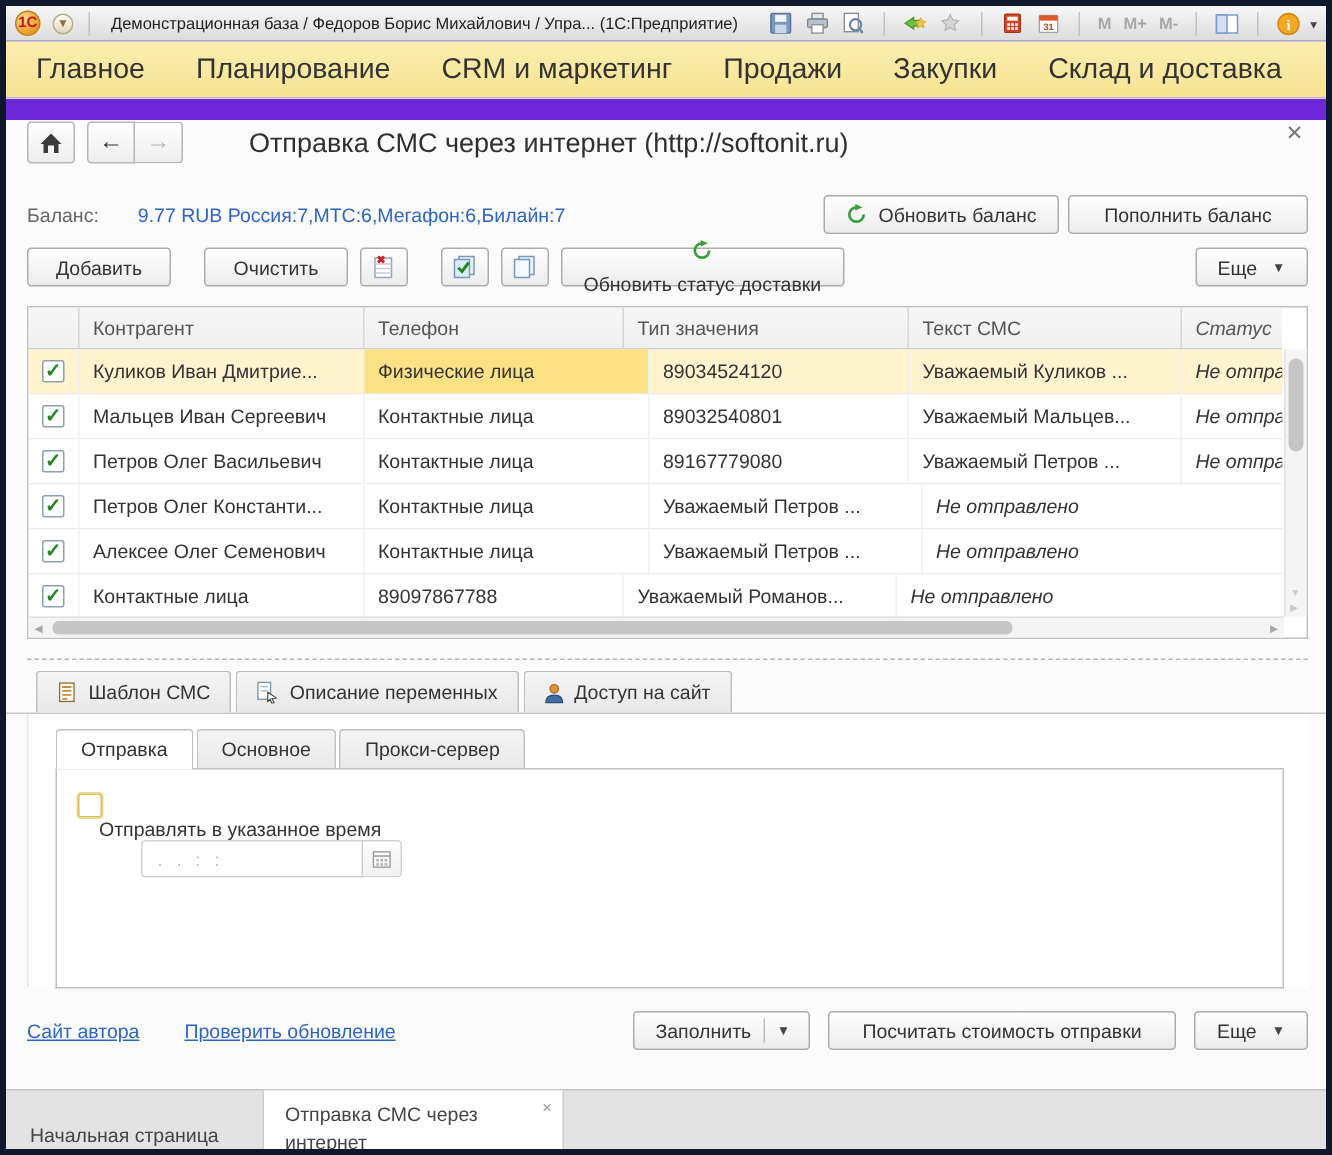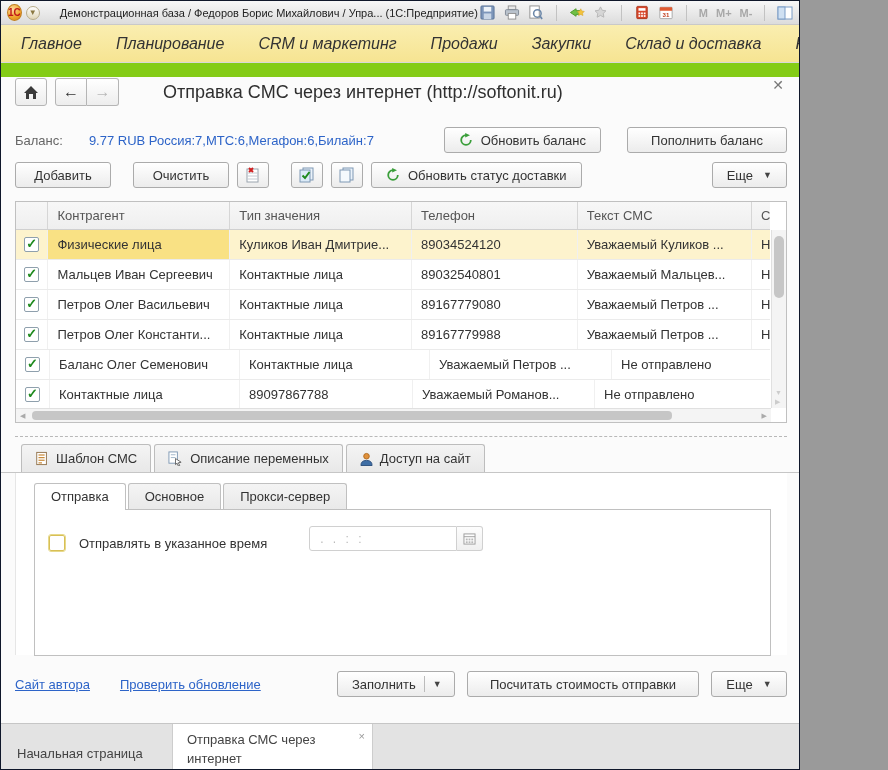--- a/index.html
+++ b/index.html
@@ -1,41 +1,41 @@
 <!DOCTYPE html>
 <html><head>
 <meta charset="utf-8">
 <style>
   * { box-sizing: border-box; }
   html,body { margin:0; padding:0; background:#9a9a9a; }
   body { font-family:"Liberation Sans", sans-serif; font-size:13px; color:#333; }
 
-  .window { position:relative; width:800px; height:770px; background:#84cc16;
-            border:1px solid #0f172a; overflow:hidden; }
+  .window { position:relative; width:888px; height:770px; background:#6d28d9;
+            border:4px solid #0f172a; overflow:hidden; }
 
   
   .titlebar { height:24px; background:linear-gradient(#f7f7f7,#dcdcdc);
               display:flex; align-items:center; padding:0 6px; border-bottom:1px solid #c9c9c9; }
   .tb-logo { width:17px; height:17px; border-radius:50%; background:radial-gradient(circle at 35% 30%, #ffd9a0, #f0a830 55%, #d88010);
              border:1px solid #c08020; color:#c01818; font-weight:bold; font-size:10px;
              display:flex; align-items:center; justify-content:center; }
   .tb-drop { width:22px; height:16px; margin-left:4px; display:flex; align-items:center; justify-content:center; }
   .tb-drop .circ { width:14px; height:14px; border-radius:50%; background:linear-gradient(#fff,#e0d6b8); border:1px solid #b9ad8a;
                    color:#8a7840; font-size:8px; line-height:12px; text-align:center; }
   .tb-sep { width:1px; height:16px; background:#c2c2c2; margin:0 6px; }
   .tb-title { font-size:11px; color:#222; margin-left:8px; white-space:nowrap; }
   .tb-icons { margin-left:auto; display:flex; align-items:center; gap:4px; }
   .tb-ic { width:20px; height:18px; display:flex; align-items:center; justify-content:center; border-radius:2px; }
   .tb-ic svg { display:block; }
   .tb-mem { font-size:11px; font-weight:bold; color:#a8a8a8; padding:0 2px; }
 
   
   .menubar { height:38px; background:linear-gradient(#faeeb0,#f6e492); border-bottom:1px solid #d8d8d8;
              display:flex; align-items:center; gap:34px; padding:0 20px; }
-  .menu-item { font-size:16px; color:#333; white-space:nowrap; cursor:default;font-style:italic; }
+  .menu-item { font-size:19px; color:#333; white-space:nowrap; cursor:default; }
 
   
   .content { height:646px; background:#fbfbfb; padding:0 12px 0 14px; position:relative; }
 
   .header-row { display:flex; align-items:center; margin-top:14px; height:30px; }
   .icon-btn { height:28px; border:1px solid #b5b5b5; border-radius:3px; background:linear-gradient(#ffffff,#ededed);
               display:flex; align-items:center; justify-content:center; }
   .home-btn { width:32px; }
   .navgroup { display:flex; margin-left:8px; }
   .nav-btn { width:32px; height:28px; border:1px solid #b5b5b5; background:linear-gradient(#ffffff,#ededed);
@@ -45,42 +45,42 @@
   .form-title { font-size:18px; color:#2f2f2f; margin-left:44px; white-space:nowrap; }
   .form-close { margin-left:auto; color:#777; font-size:14px; width:18px; text-align:center; align-self:flex-start; }
 
   .balance-row { display:flex; align-items:center; margin-top:20px; height:26px; }
   .balance-label { color:#666; }
   .balance-value { color:#2d64c8; font-weight:normal; margin-left:26px; white-space:nowrap; }
   .btn { height:26px; border:1px solid #ababab; border-radius:3px; background:linear-gradient(#ffffff,#ececec);
          display:inline-flex; align-items:center; justify-content:center; padding:0 14px; font-size:13px; color:#333;
          white-space:nowrap; }
   .balance-row .btn-refresh { margin-left:auto; gap:8px; }
-  .balance-row .btn-topup { margin-left:26px; width:160px; }
+  .balance-row .btn-topup { margin-left:6px; width:160px; }
 
   .toolbar { display:flex; align-items:center; margin-top:8px; height:28px; gap:8px; }
   .toolbar .btn-add, .toolbar .btn-clear { width:96px; }
   .toolbar .btn-clear { margin-left:14px; }
   .tool-ic { width:32px; height:26px; border:1px solid #ababab; border-radius:3px; background:linear-gradient(#ffffff,#ececec);
              display:flex; align-items:center; justify-content:center; }
   .gap-l { margin-left:14px; }
   .btn-more { margin-left:auto; gap:10px; }
   .caret { font-size:9px; color:#444; }
   .caret-split { border-left:1px solid #bbb; padding-left:8px; margin-left:4px; height:16px; display:flex; align-items:center; }
 
   
   .table { margin-top:12px; border:1px solid #c0c0c0; background:#fff; position:relative; height:222px; }
   .tbody-wrap { margin-right:16px; overflow:hidden; }
   .thead { display:flex; height:28px; background:linear-gradient(#f7f7f7,#efefef); border-bottom:1px solid #d0d0d0; color:#555; }
   .th { padding:0 9px; line-height:27px; border-right:1px solid #d6d6d6; overflow:hidden; white-space:nowrap; }
   .tr { display:flex; height:30px; border-bottom:1px solid #ebebeb; background:#fff; }
   .td { padding:0 9px; line-height:29px; border-right:1px solid #f0f0f0; overflow:hidden; white-space:nowrap; color:#333; }
   .c-check { width:34px; display:flex; align-items:center; justify-content:center; padding:0; }
   .c-contr { width:190px; } .c-type { width:190px; } .c-phone { width:173px; } .c-text { width:182px; }
-  .c-status { flex:1; border-right:none; }
+  .c-status { flex:1; border-right:none;font-style:italic; }
   .tr.selected { background:#fdf3cd; }
   .tr.selected .td.cell-active { background:#f9e184; }
   .cb { width:15px; height:15px; border:1px solid #8fa0ad; background:#fff; border-radius:2px;
         display:flex; align-items:center; justify-content:center; }
   .cb .tick { color:#1e8a1e; font-weight:bold; font-size:13px; line-height:1; transform:translateY(-1px); }
   .vscroll { position:absolute; top:28px; right:0; bottom:14px; width:15px; background:#f4f4f4; border-left:1px solid #e0e0e0; }
   .vthumb { position:absolute; top:6px; left:2px; width:10px; height:62px; background:#c6c6c6; border-radius:5px; }
   .varrow { position:absolute; left:3px; font-size:7px; color:#cccccc; }
   .hscroll { position:absolute; left:0; right:15px; bottom:0; height:14px; background:#f4f4f4; border-top:1px solid #e0e0e0; }
   .hthumb { position:absolute; top:2px; left:16px; width:640px; height:9px; background:#c6c6c6; border-radius:4px; }
@@ -98,21 +98,21 @@
   .tab.active { background:#fff; height:29px; z-index:2; }
 
   
   .panel { background:#fff; border-left:1px solid #e6e6e6; height:182px; padding:10px 16px 0 18px; }
   .inner-tabs { display:flex; position:relative; height:27px; }
   .inner-tabs::after { content:""; position:absolute; left:0; right:0; bottom:0; border-bottom:1px solid #c0c0c0; }
   .itab { padding:0 16px; line-height:25px; border:1px solid #c0c0c0; border-bottom:none; margin-right:2px;
           background:linear-gradient(#f4f4f4,#e9e9e9); border-radius:3px 3px 0 0; color:#333; height:26px; z-index:1; }
   .itab.active { background:#fff; height:27px; z-index:2; }
   .itab-panel { border:1px solid #c0c0c0; border-top:none; height:146px; background:#fff; padding:16px 14px; }
-  .send-time-row { display:flex; align-items:flex-end; }
+  .send-time-row { display:flex; align-items:flex-start;flex-direction:column; }
   .cb-empty { width:16px; height:16px; border:1px solid #d8bf56; outline:1px solid #e7d98a; background:#fff; border-radius:2px; }
   .send-time-label { margin-left:14px; color:#333; }
   .dt-group { display:flex; margin-left:42px; }
   .dt-field { width:148px; height:25px; border:1px solid #d0d0d0; border-radius:3px 0 0 3px; background:#fff;
               color:#b9b9b9; font-size:12px; letter-spacing:3px; padding:0 10px; line-height:24px; }
   .dt-cal { width:26px; height:25px; border:1px solid #d0d0d0; border-left:none; border-radius:0 3px 3px 0;
             background:linear-gradient(#fdfdfd,#f0f0f0); display:flex; align-items:center; justify-content:center; }
 
   
   .footer { display:flex; align-items:center; margin-top:15px; height:28px; }
@@ -285,52 +285,52 @@
             <rect x="1" y="3" width="10" height="12" fill="#dcebf8" stroke="#7e98b4"></rect>
             <path d="M3.5 8.5 L6 11 L10.5 5" fill="none" stroke="#1e8a1e" stroke-width="2"></path>
           </svg>
       </div>
       <div class="tool-ic">
         <svg width="17" height="16" viewBox="0 0 17 16">
             <rect x="4" y="1" width="10" height="12" fill="#eaf2fa" stroke="#7e98b4"></rect>
             <rect x="1" y="3" width="10" height="12" fill="#f4f9fd" stroke="#7e98b4"></rect>
           </svg>
       </div>
-      <div class="btn" style="gap:8px;">
+      <div class="btn" style="gap:8px;flex-direction:column;">
         <svg width="14" height="14" viewBox="0 0 14 14">
             <path d="M7 2.2 A4.8 4.8 0 1 0 11.8 7" fill="none" stroke="#3a9e3a" stroke-width="1.8"></path>
             <path d="M6.2 0 L11 2.2 L6.2 4.4 Z" fill="#3a9e3a"></path>
           </svg>
         <span>Обновить статус доставки</span>
       </div>
       <div class="btn btn-more">
         <span>Еще</span>
         <span class="caret">▼</span>
       </div>
     </div>
 
     <div class="table">
       <div class="tbody-wrap">
         <div class="thead">
           <div class="th c-check"></div>
           <div class="th c-contr">Контрагент</div>
+          <div class="th c-phone">Телефон</div>
           <div class="th c-type">Тип значения</div>
-          <div class="th c-phone">Телефон</div>
           <div class="th c-text">Текст СМС</div>
           <div class="th c-status">Статус</div>
         </div>
 
         <div class="tr selected">
           <div class="td c-check">
               <span class="cb">
                 <span class="tick">✓</span>
               </span>
             </div>
+          <div class="td c-contr">Куликов Иван Дмитрие...</div>
           <div class="td c-type cell-active">Физические лица</div>
-          <div class="td c-contr">Куликов Иван Дмитрие...</div>
           <div class="td c-phone">89034524120</div>
           <div class="td c-text">Уважаемый Куликов ...</div>
           <div class="td c-status">Не отправлено</div>
         </div>
         <div class="tr">
           <div class="td c-check">
               <span class="cb">
                 <span class="tick">✓</span>
               </span>
             </div>
@@ -353,31 +353,30 @@
           <div class="td c-status">Не отправлено</div>
         </div>
         <div class="tr">
           <div class="td c-check">
               <span class="cb">
                 <span class="tick">✓</span>
               </span>
             </div>
           <div class="td c-contr">Петров Олег Константи...</div>
           <div class="td c-type">Контактные лица</div>
-          <div class="td c-phone">89167779988</div>
           <div class="td c-text">Уважаемый Петров ...</div>
           <div class="td c-status">Не отправлено</div>
         </div>
         <div class="tr">
           <div class="td c-check">
               <span class="cb">
                 <span class="tick">✓</span>
               </span>
             </div>
-          <div class="td c-contr">Баланс Олег Семенович</div>
+          <div class="td c-contr">Алексее Олег Семенович</div>
           <div class="td c-type">Контактные лица</div>
           <div class="td c-text">Уважаемый Петров ...</div>
           <div class="td c-status">Не отправлено</div>
         </div>
         <div class="tr">
           <div class="td c-check">
               <span class="cb">
                 <span class="tick">✓</span>
               </span>
             </div>

